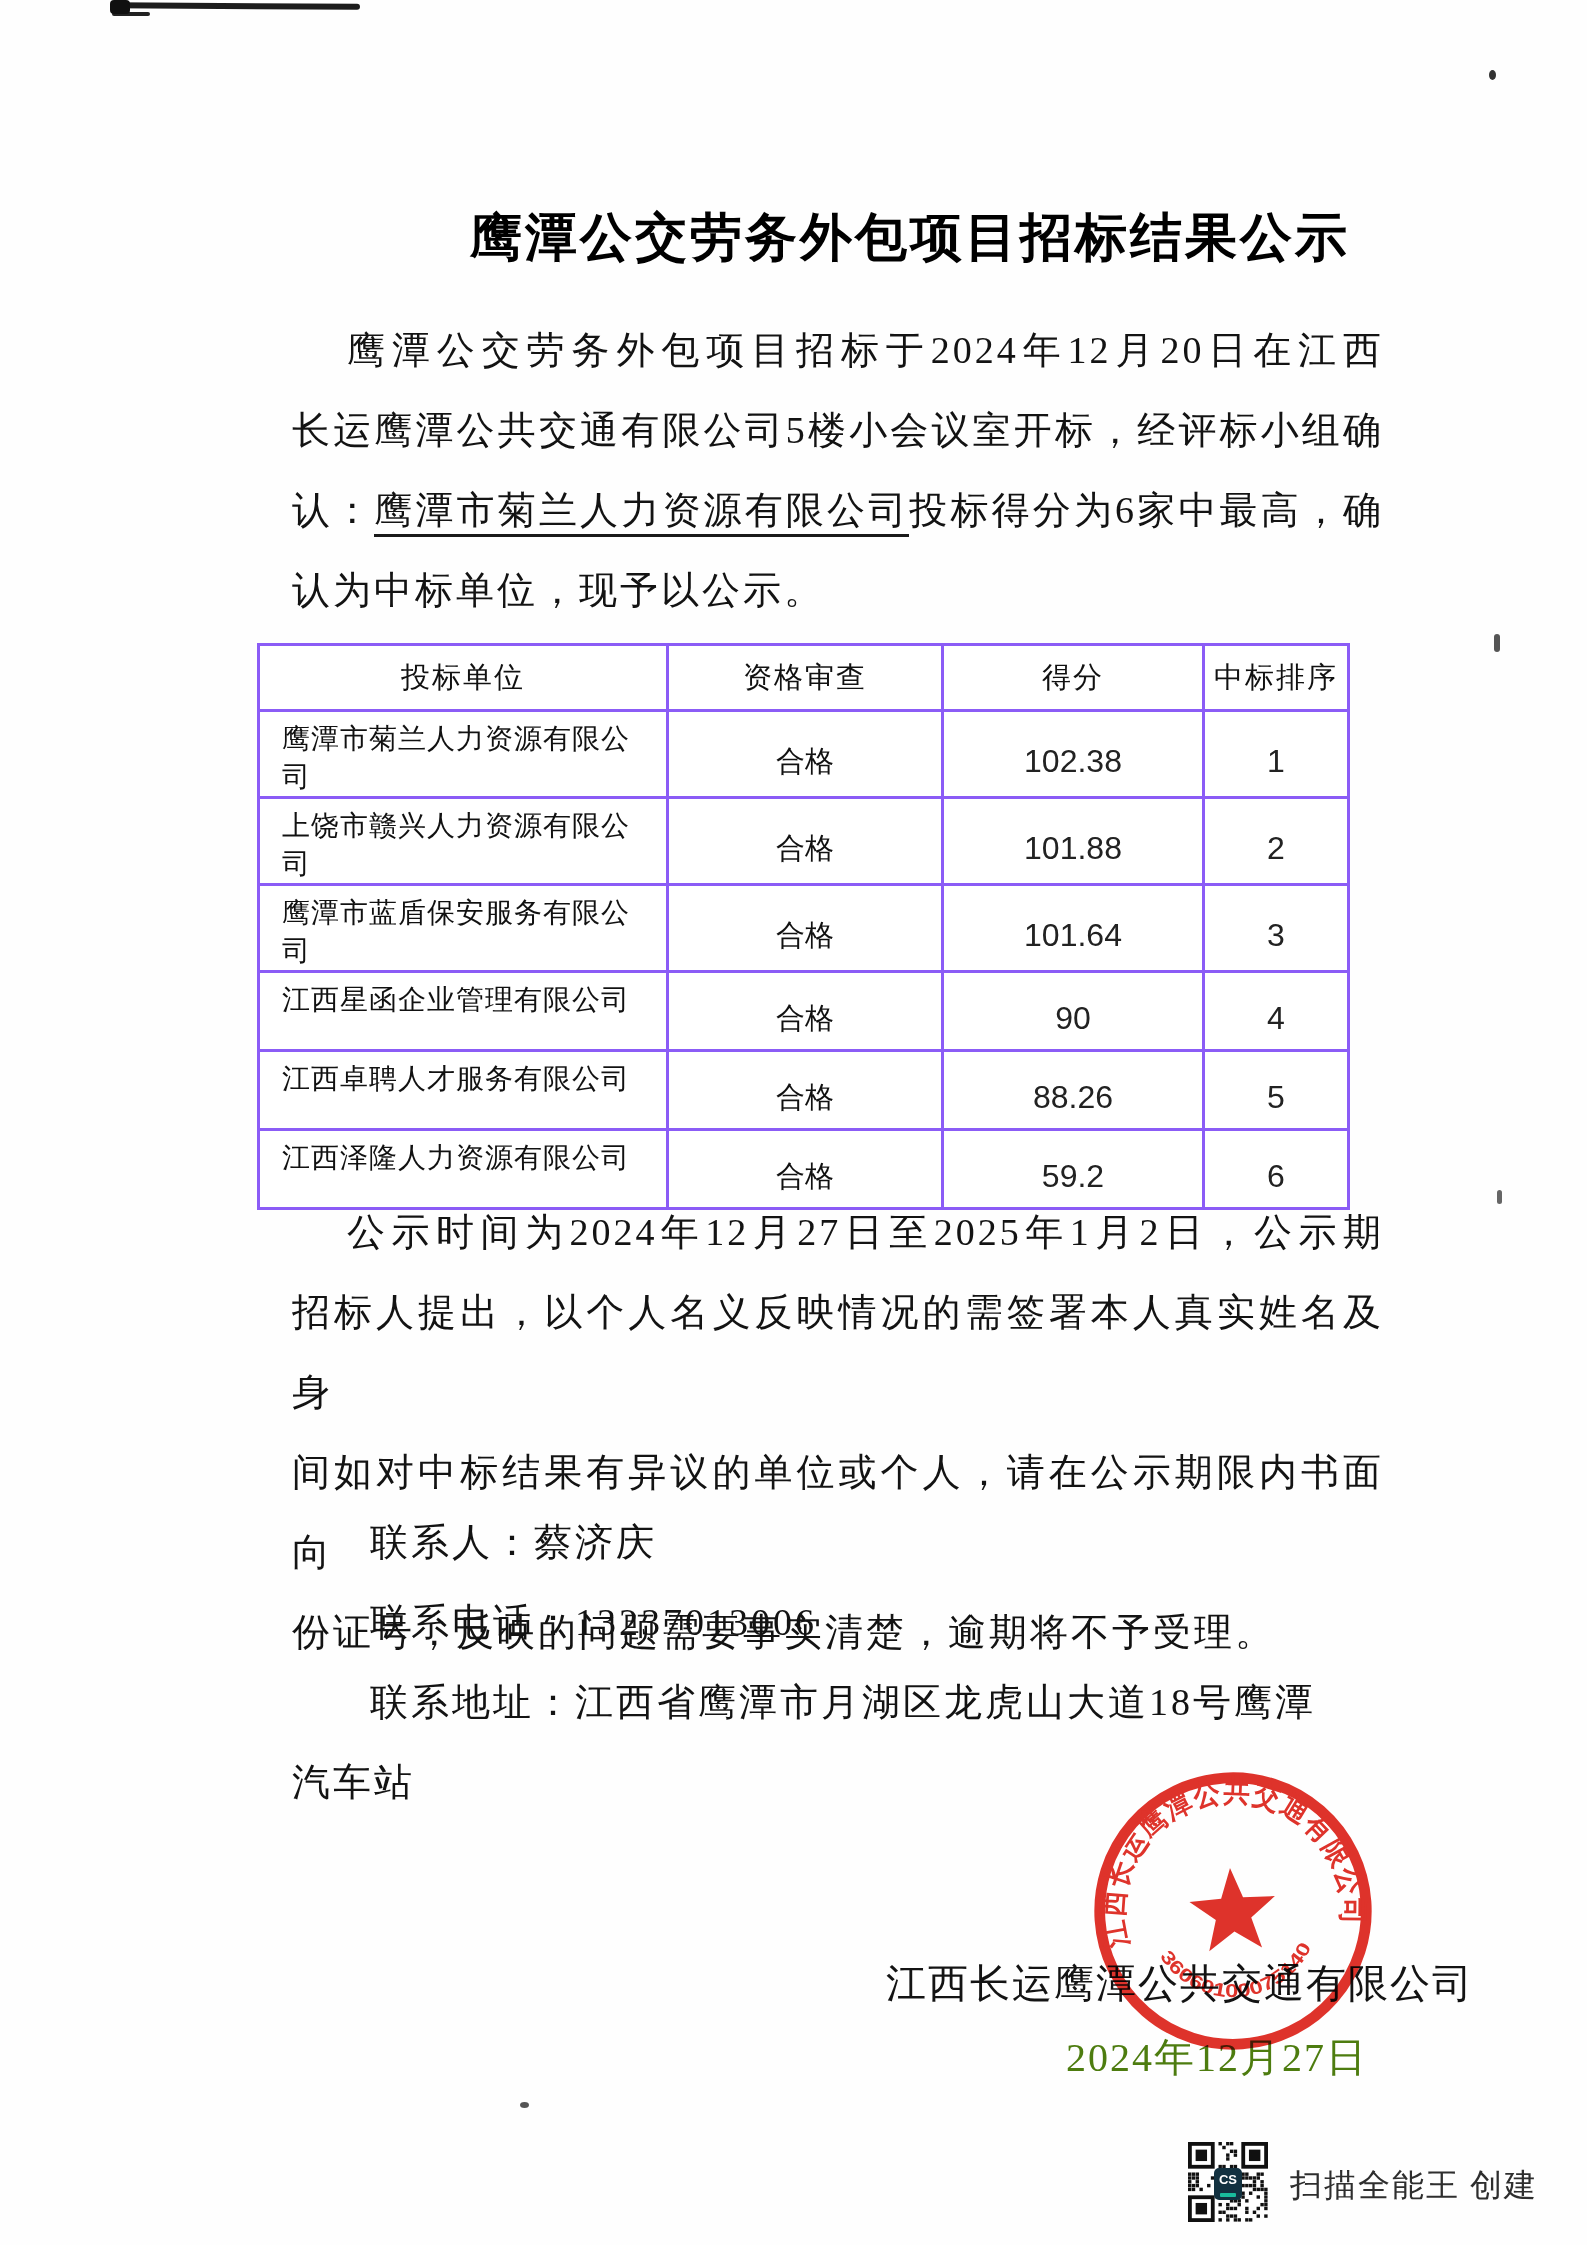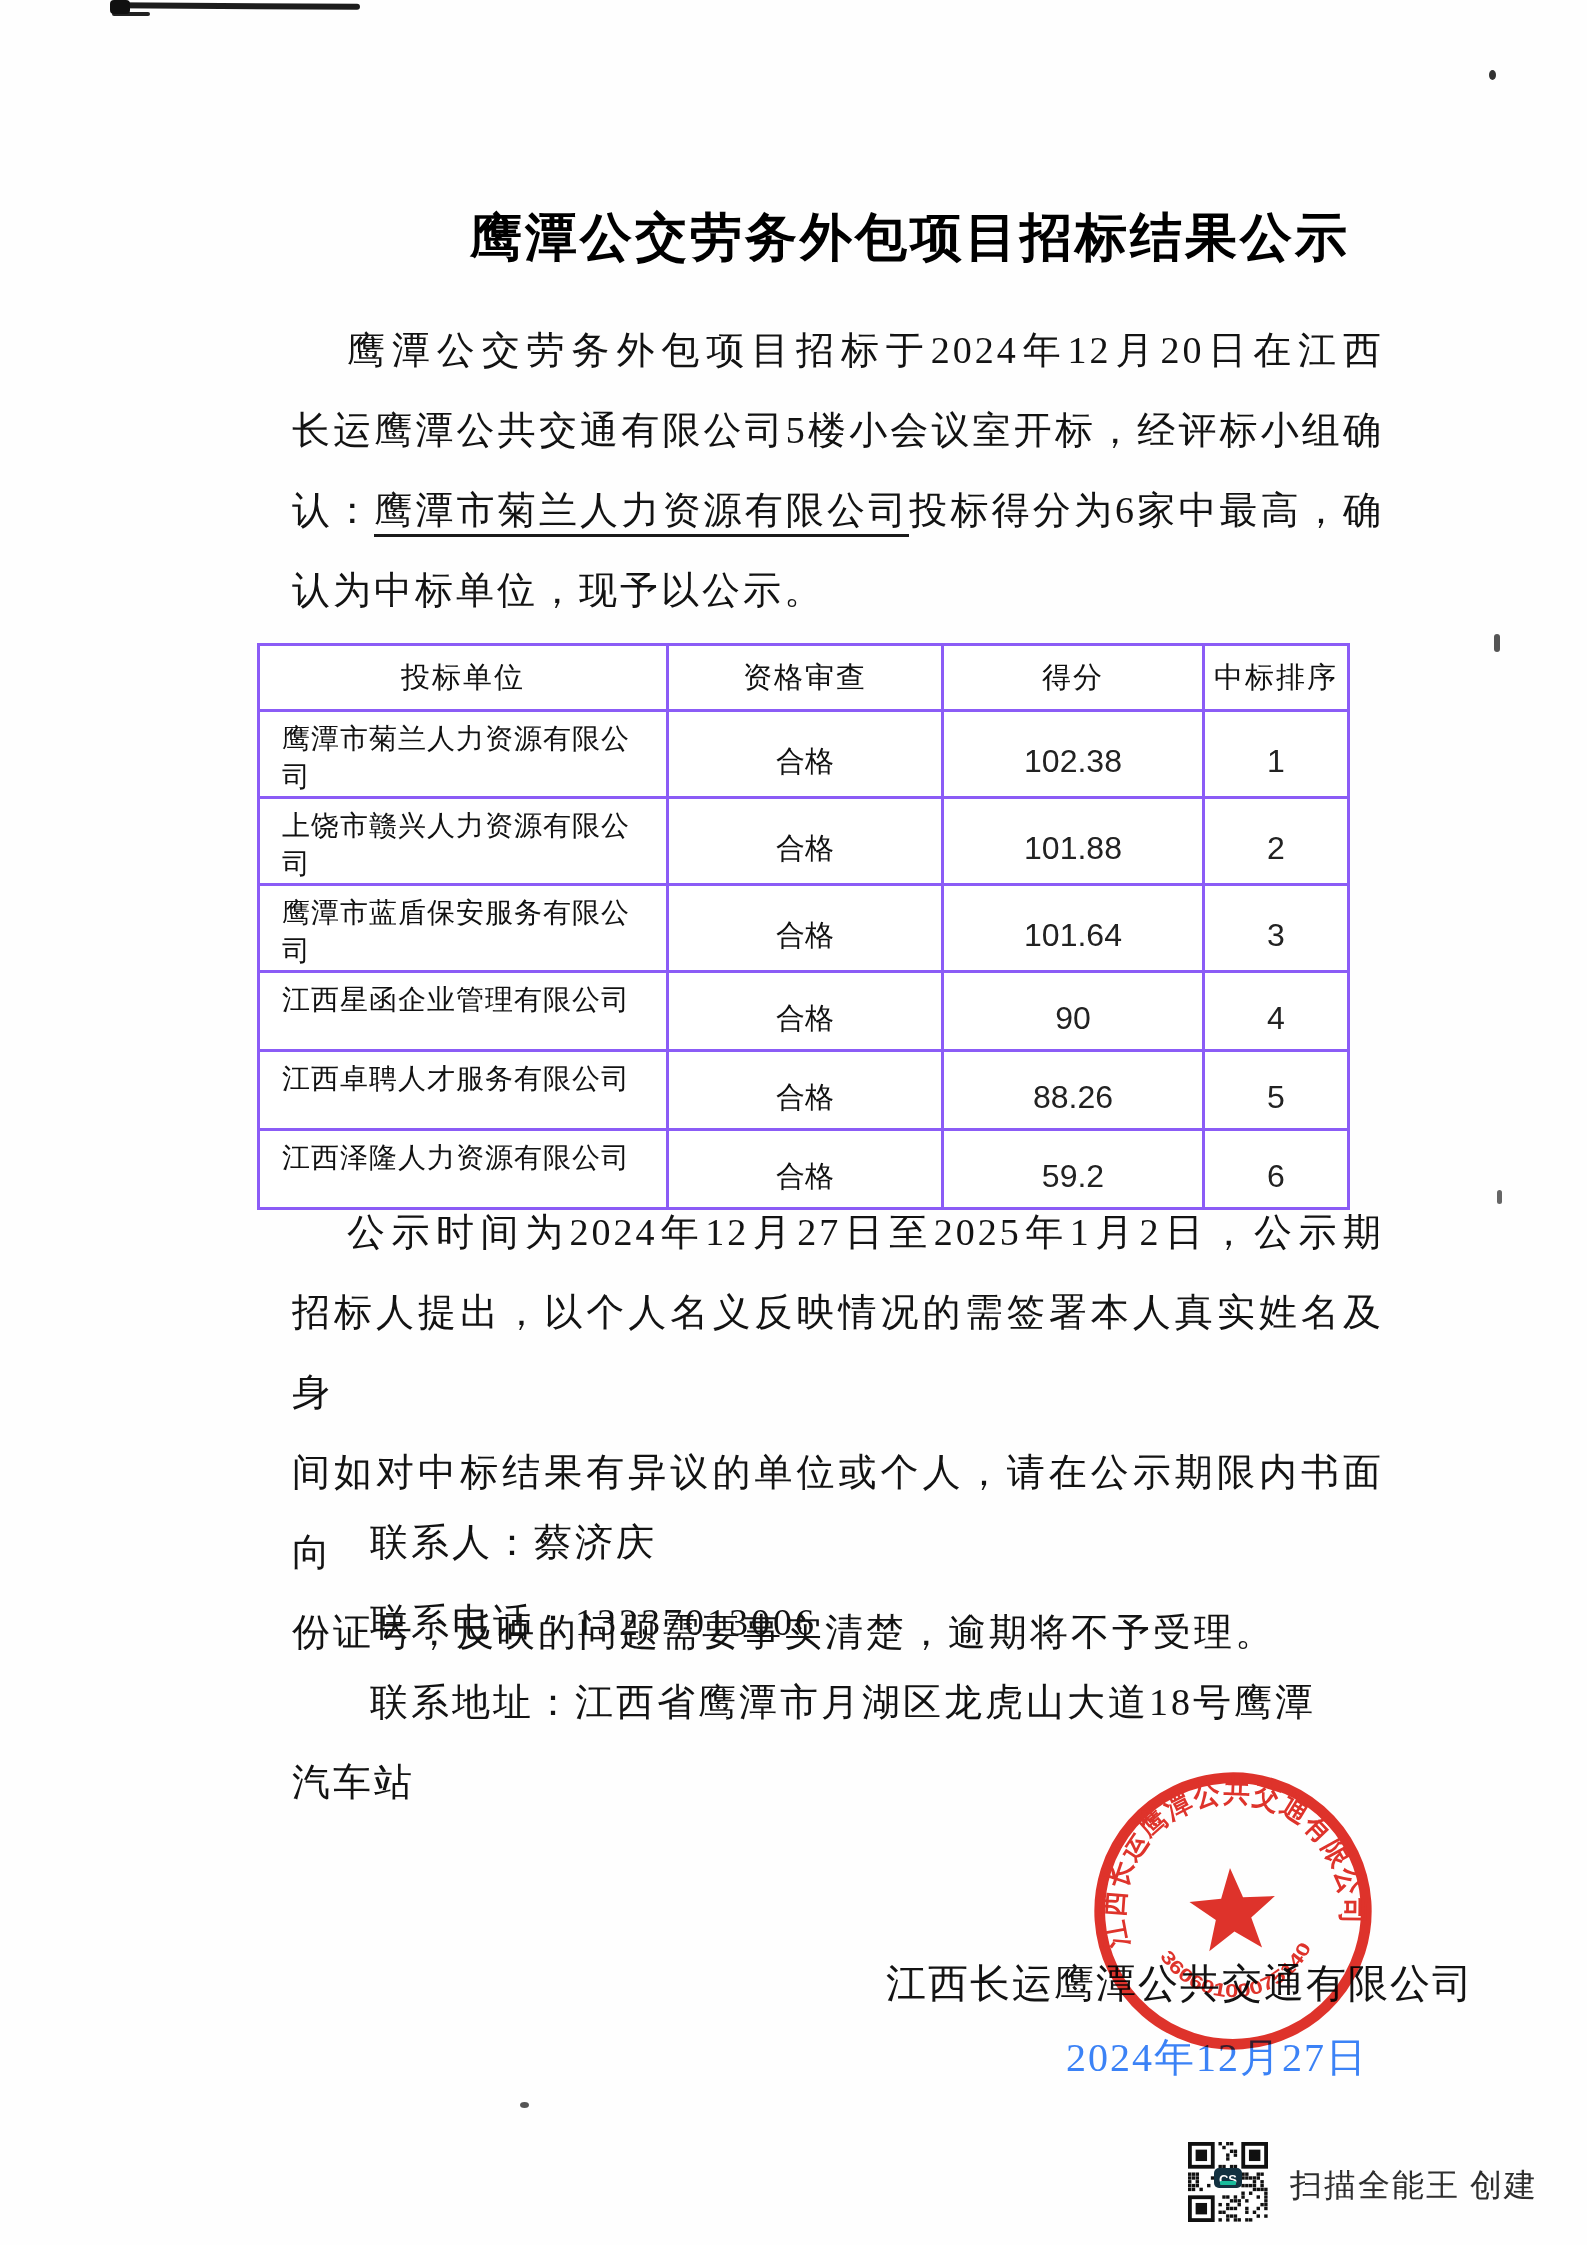--- a/index.html
+++ b/index.html
@@ -32,28 +32,28 @@
   #bid-table tbody tr { height:79px; }
   #bid-table th { font-size:29px; font-weight:500; text-align:center; letter-spacing:2px; color:#111; }
   td.cell-company { font-size:28px; text-align:left; vertical-align:top; padding:8px 8px 0 22px; letter-spacing:1px; color:#111; }
   td.cell-qual    { font-size:29px; text-align:center; vertical-align:middle; padding-top:16px; color:#111; }
   td.cell-score, td.cell-rank {
     font-family:"Liberation Sans","DejaVu Sans",sans-serif;
     font-size:32px; text-align:center; vertical-align:middle; padding-top:16px; color:#222;
   }
   
   .sig-company { position:absolute; left:886px; top:1956px; font-size:40px; letter-spacing:2px; color:#131313; }
-  .sig-date    { position:absolute; left:1066px; top:2030px; font-size:40px; letter-spacing:2px; color:#3b82f6; }
+  .sig-date    { position:absolute; left:1066px; top:2030px; font-size:40px; letter-spacing:2px; color:#4d7c0f; }
   
   .seal { position:absolute; left:1086px; top:1764px; width:294px; height:294px; opacity:.92; mix-blend-mode:multiply; }
   
   .qr { position:absolute; left:1188px; top:2142px; width:80px; height:80px; }
   .qr svg { display:block; }
   .cs-badge {
-    position:absolute; left:1214px; top:2168px; width:28px; height:20px;
+    position:absolute; left:1214px; top:2168px; width:28px; height:32px;
     background:#123140; border-radius:5px; color:#fff;
     font-family:"Liberation Sans","DejaVu Sans",sans-serif; font-size:13px; font-weight:bold;
     text-align:center; line-height:24px;
   }
   .cs-badge .bar { position:absolute; left:6px; bottom:3px; width:16px; height:4px; background:#19bc9c; border-radius:1px; }
   .wm-text { position:absolute; left:1290px; top:2155px; font-size:32px; line-height:60px; letter-spacing:2px; color:#2e2e2e; }
   
   .art { position:absolute; background:#1c1c1c; }
   .art-streak1 { left:112px; top:3px;  width:248px; height:6px; border-radius:4px; transform:rotate(.4deg); }
   .art-streak2 { left:112px; top:12px; width:38px;  height:4px; border-radius:3px; background:#222; }

